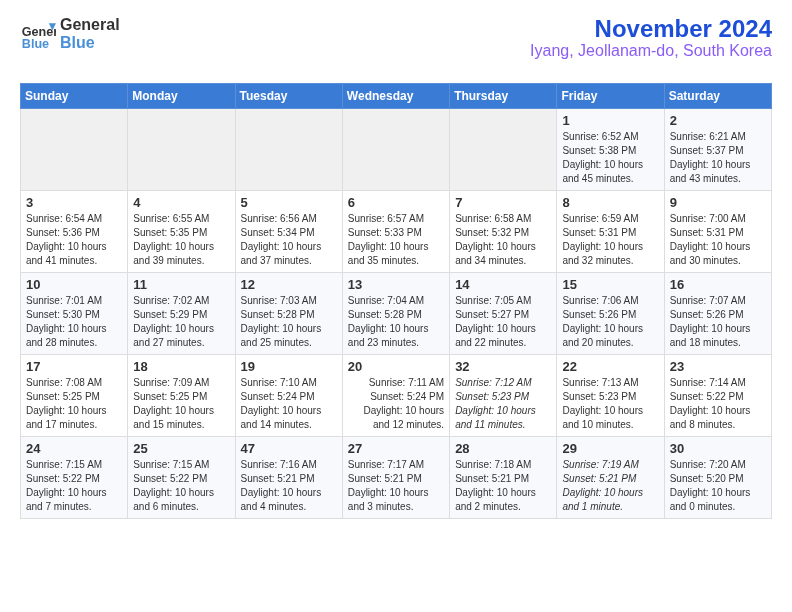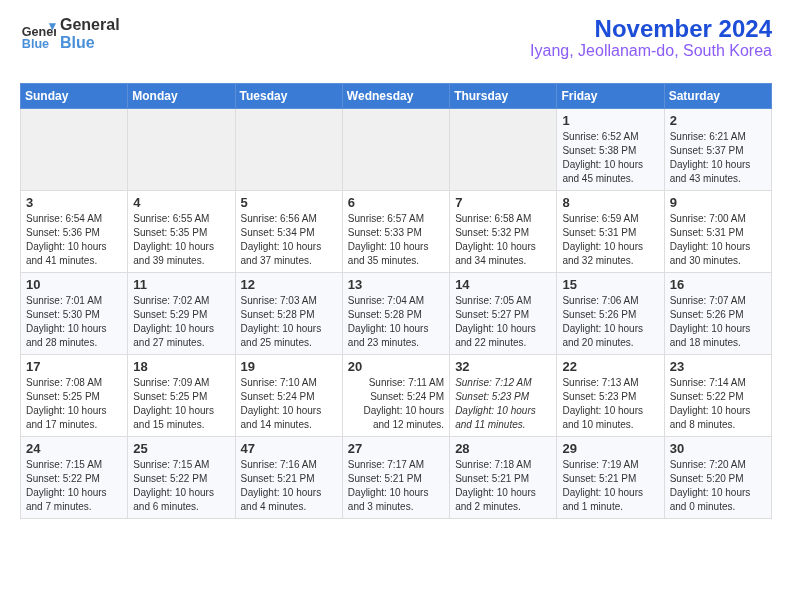--- a/index.html
+++ b/index.html
@@ -328,21 +328,21 @@
           </td>
           <td>
             <span class="day-number">28</span>
             <div class="day-info" style="white-space: pre-line;">Sunrise: 7:18 AM
 Sunset: 5:21 PM
 Daylight: 10 hours
 and 2 minutes.</div>
           </td>
           <td>
             <span class="day-number">29</span>
-            <div class="day-info" style="white-space: pre-line;">Sunrise: 7:19 AM
+            <div class="day-info" style="white-space: pre-line; font-style: italic;">Sunrise: 7:19 AM
 Sunset: 5:21 PM
 Daylight: 10 hours
 and 1 minute.</div>
           </td>
           <td>
             <span class="day-number">30</span>
             <div class="day-info" style="white-space: pre-line;">Sunrise: 7:20 AM
 Sunset: 5:20 PM
 Daylight: 10 hours
 and 0 minutes.</div>

